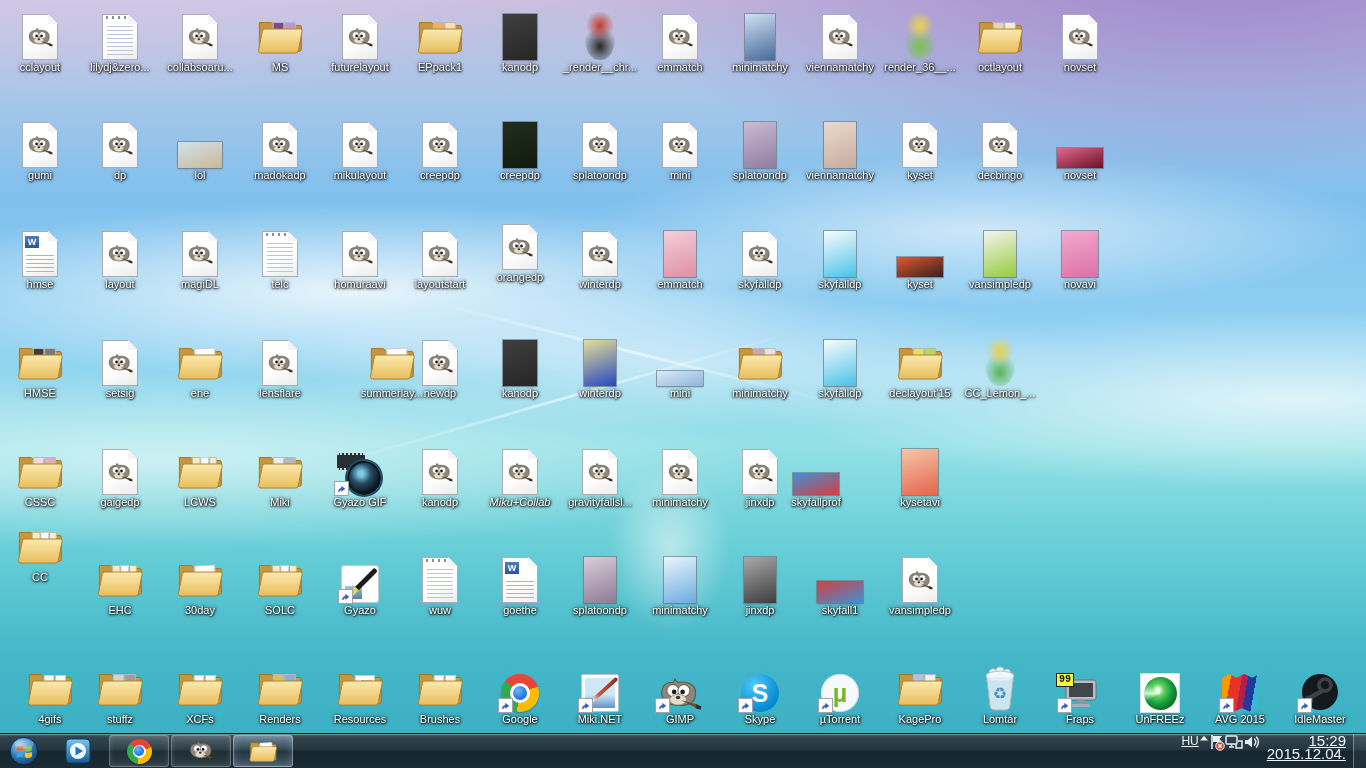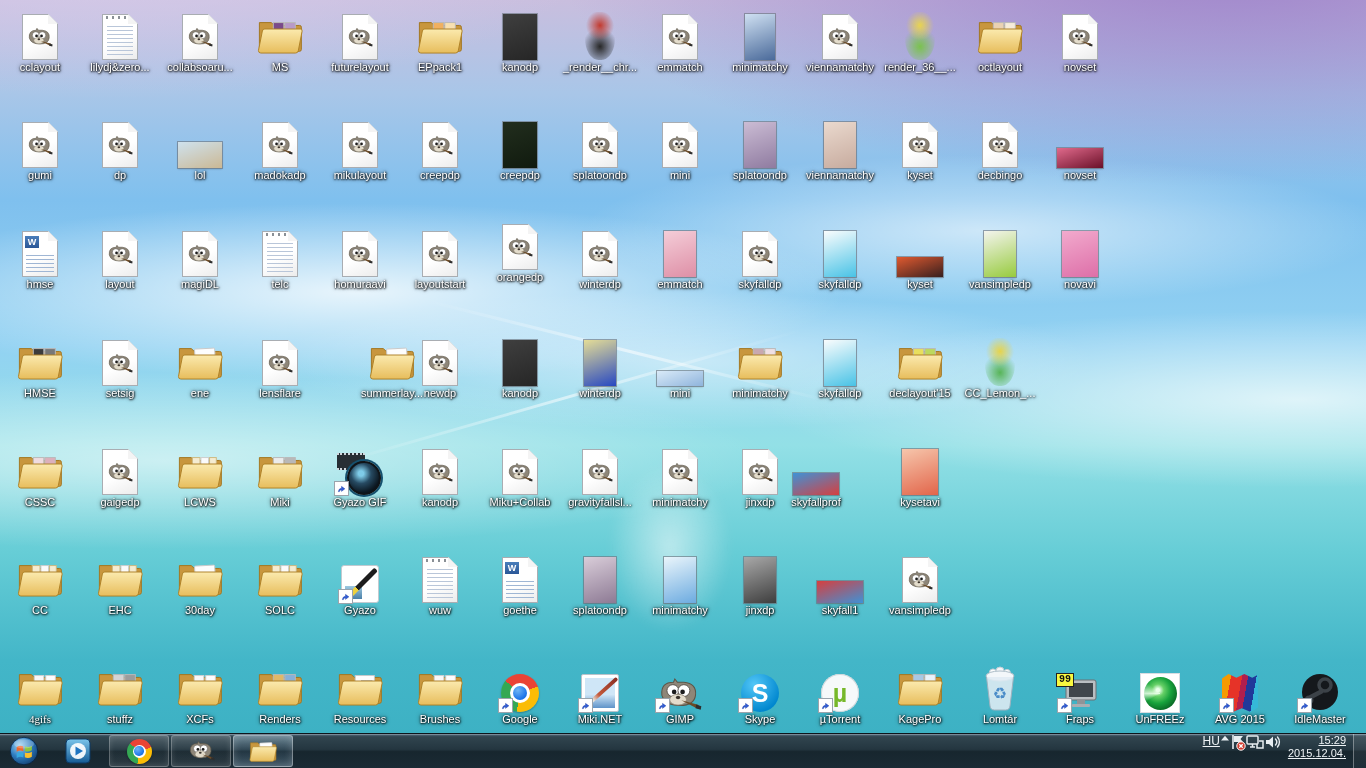--- a/index.html
+++ b/index.html
@@ -102,21 +102,21 @@
     justify-content:center;border-radius:3px;cursor:pointer;}
   .tb-btn.running{border:1px solid rgba(255,255,255,.28);
     background:linear-gradient(rgba(255,255,255,.16),rgba(255,255,255,.03) 50%,rgba(255,255,255,.09));
     box-shadow:inset 0 0 6px rgba(255,255,255,.12);}
   .tb-btn.active{border:1px solid rgba(255,255,255,.4);
     background:linear-gradient(rgba(190,225,245,.4),rgba(120,170,210,.12) 50%,rgba(160,200,230,.28));
     box-shadow:inset 0 0 8px rgba(255,255,255,.2);}
   #tray{margin-left:auto;display:flex;align-items:flex-start;color:#eef3f6;
     font-size:12px;height:100%;text-decoration:underline;}
   .tray-ic{display:flex;align-items:center;justify-content:center;cursor:pointer;}
-  #clock{text-align:right;font-size:11px;line-height:13px;padding:0 7px;cursor:pointer;}
+  #clock{text-align:right;font-size:15px;line-height:13px;padding:0 7px;cursor:pointer;}
   #show-desktop{width:12px;height:34px;border-left:1px solid rgba(255,255,255,.35);
     background:linear-gradient(rgba(255,255,255,.09),rgba(255,255,255,.02));cursor:pointer;}
 </style>
 </head>
 <body>
 
 <div id="stage">
   <svg width="0" height="0" style="position:absolute" aria-hidden="true">
     <defs>
       <linearGradient id="fgrad" x1="0" y1="0" x2="0" y2="1">
@@ -928,21 +928,21 @@
               <circle cx="19" cy="11.5" r="1.8" fill="#1c1c1c"></circle>
 <ellipse cx="15.5" cy="17.5" rx="6.5" ry="4.2" fill="#e3dccb" stroke="#8a8170" stroke-width="0.6"></ellipse>
 <ellipse cx="15.5" cy="15.8" rx="1.7" ry="1.3" fill="#3c342c"></ellipse>
 <path d="M18 18 L31 21.5 L32.5 24.5 L29.5 24 Z" fill="#6b4a26"></path>
 <path d="M29.5 21.2 L33.5 22.6 L33 25.2 L29 24.2 Z" fill="#2e2e2e"></path>
             </svg>
           </div>
         </div>
         <div class="di-label">kanodp</div>
       </div>
-      <div class="desk-icon" style="left: 482px; top: 445px;">
+      <div class="desk-icon" style="left: 482px; top: 445px; font-style: italic;">
         <div class="di-art">
           <div class="page">
             <div class="fold"></div>
             <svg width="26" height="21" viewBox="0 0 34 27">
 <path d="M3 14 Q2 4 12 4 L13 1.5 15 4 H20 Q30 5 29 14 Q28 22 17 22 Q5 22 3 14 Z" fill="#8e8678" stroke="#5c5648" stroke-width="0.8"></path>
 <circle cx="11.5" cy="10.5" r="4.6" fill="#fff" stroke="#55504a" stroke-width="0.7"></circle>
 <circle cx="20" cy="10.5" r="4.6" fill="#fff" stroke="#55504a" stroke-width="0.7"></circle>
 <circle cx="12.5" cy="11.5" r="1.8" fill="#1c1c1c"></circle>
               <circle cx="19" cy="11.5" r="1.8" fill="#1c1c1c"></circle>
 <ellipse cx="15.5" cy="17.5" rx="6.5" ry="4.2" fill="#e3dccb" stroke="#8a8170" stroke-width="0.6"></ellipse>
@@ -1016,21 +1016,21 @@
           <div class="thumb" style="width: 46px; height: 22px; background: linear-gradient(160deg, rgb(63, 146, 214), rgb(214, 63, 63));"></div>
         </div>
         <div class="di-label">skyfallprof</div>
       </div>
       <div class="desk-icon" style="left: 882px; top: 445px;">
         <div class="di-art">
           <div class="thumb" style="width: 36px; height: 46px; background: linear-gradient(160deg, rgb(246, 198, 172), rgb(226, 101, 74));"></div>
         </div>
         <div class="di-label">kysetavi</div>
       </div>
-      <div class="desk-icon" style="left: 2px; top: 553px;">
+      <div class="desk-icon" style="left: 2px; top: 520px;">
         <div class="di-art">
           <div><svg width="46" height="40" viewBox="0 0 48 40">
 <path d="M2.5 6 h12.5 l3 3 h26.5 a1.8 1.8 0 0 1 1.8 1.8 V34 a2 2 0 0 1-2 2 H4.5 a2 2 0 0 1-2-2 Z" fill="#c8963e" stroke="#a2751f"></path>
 <rect x="16" y="6" width="8" height="28" fill="#f5ecd2" stroke="#cbb77e"></rect>
               <rect x="25" y="6" width="8" height="28" fill="#fbfbfb" stroke="#cccccc"></rect>
               <rect x="34" y="6" width="7" height="28" fill="#f5ecd2" stroke="#cbb77e"></rect>
 <path d="M1.5 35.2 L5.6 14.8 A2.6 2.6 0 0 1 8.1 12.7 H45.2 a1.9 1.9 0 0 1 1.85 2.3 L43.1 35.4 a3 3 0 0 1-2.95 2.4 H4 a2.6 2.6 0 0 1-2.5-2.6 Z" fill="url(#fgrad)" stroke="#ad8126"></path>
             </svg></div>
         </div>
         <div class="di-label">CC</div>
@@ -1141,21 +1141,21 @@
               <circle cx="19" cy="11.5" r="1.8" fill="#1c1c1c"></circle>
 <ellipse cx="15.5" cy="17.5" rx="6.5" ry="4.2" fill="#e3dccb" stroke="#8a8170" stroke-width="0.6"></ellipse>
 <ellipse cx="15.5" cy="15.8" rx="1.7" ry="1.3" fill="#3c342c"></ellipse>
 <path d="M18 18 L31 21.5 L32.5 24.5 L29.5 24 Z" fill="#6b4a26"></path>
 <path d="M29.5 21.2 L33.5 22.6 L33 25.2 L29 24.2 Z" fill="#2e2e2e"></path>
             </svg>
           </div>
         </div>
         <div class="di-label">vansimpledp</div>
       </div>
-      <div class="desk-icon" style="left: 2px; top: 662px; font-family: Liberation Serif, serif;">
+      <div class="desk-icon" style="left: 12px; top: 662px;">
         <div class="di-art">
           <div><svg width="46" height="40" viewBox="0 0 48 40">
 <path d="M2.5 6 h12.5 l3 3 h26.5 a1.8 1.8 0 0 1 1.8 1.8 V34 a2 2 0 0 1-2 2 H4.5 a2 2 0 0 1-2-2 Z" fill="#c8963e" stroke="#a2751f"></path>
 <rect x="18" y="7" width="10" height="26" fill="#f8f8f8" stroke="#d0d0d0"></rect>
               <rect x="30" y="7" width="10" height="26" fill="#fdfdfd" stroke="#d0d0d0"></rect>
 <path d="M1.5 35.2 L5.6 14.8 A2.6 2.6 0 0 1 8.1 12.7 H45.2 a1.9 1.9 0 0 1 1.85 2.3 L43.1 35.4 a3 3 0 0 1-2.95 2.4 H4 a2.6 2.6 0 0 1-2.5-2.6 Z" fill="url(#fgrad)" stroke="#ad8126"></path>
             </svg></div>
         </div>
         <div class="di-label">4gifs</div>
       </div>

